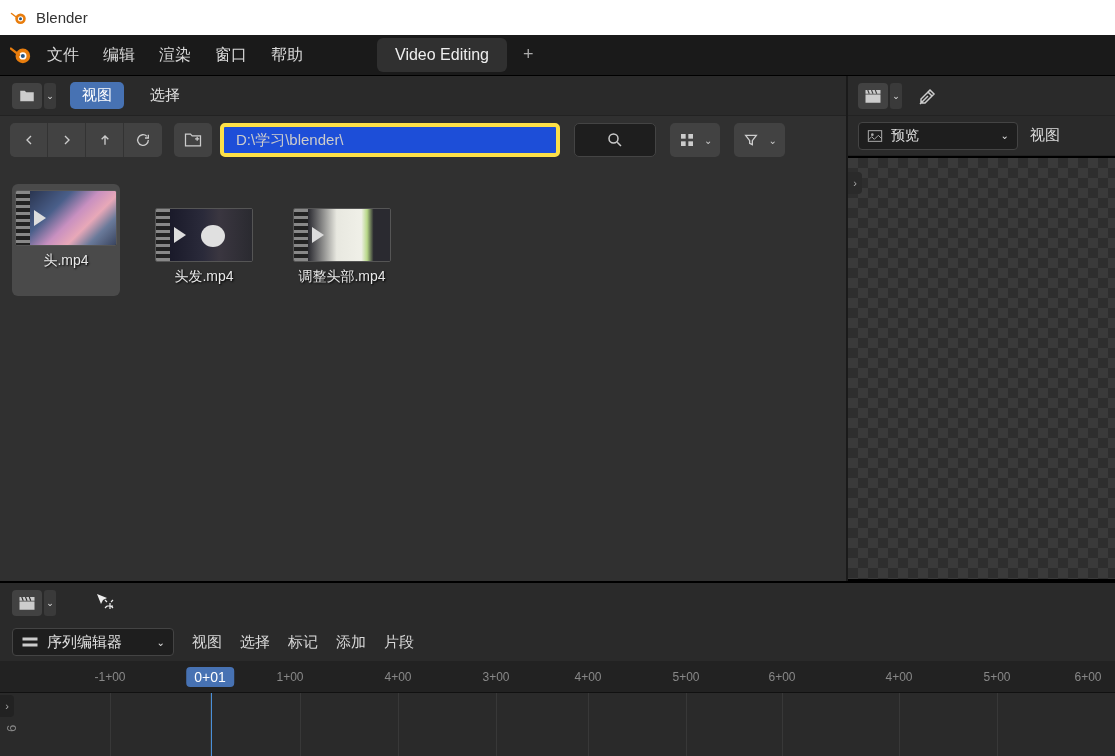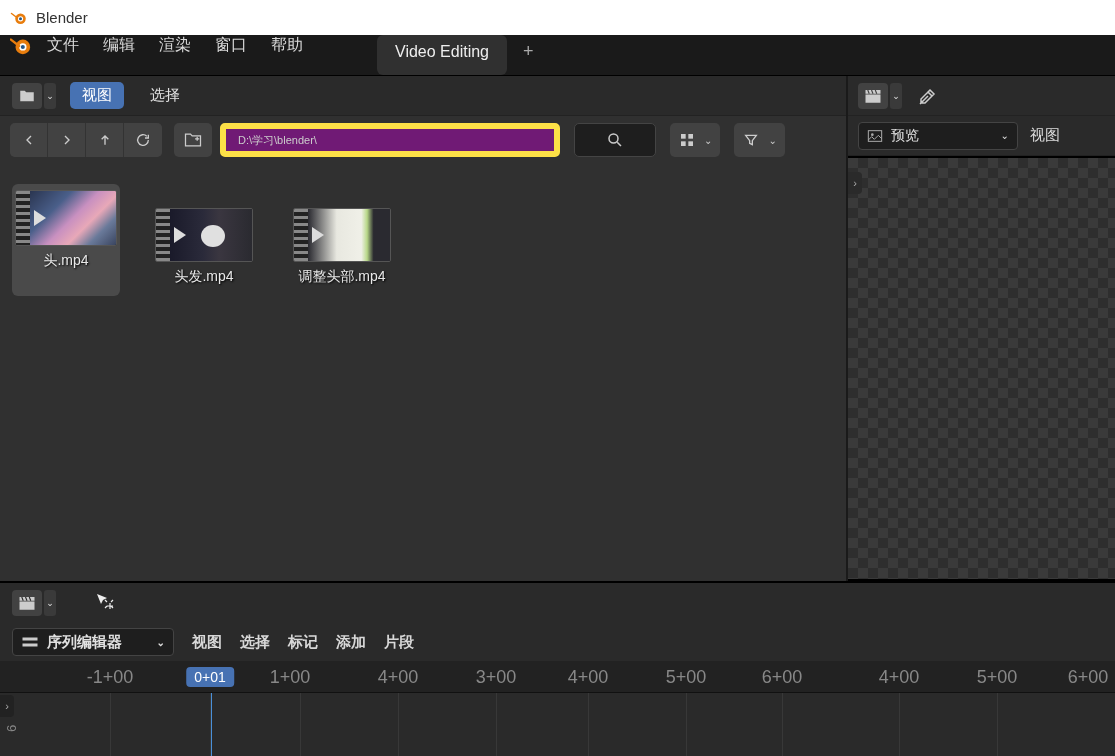--- a/index.html
+++ b/index.html
@@ -3,21 +3,21 @@
 <meta charset="utf-8">
 <style>
 * { margin: 0; padding: 0; box-sizing: border-box; font-family: -apple-system, "Segoe UI", Arial, sans-serif; user-select: none; }
 body { width: 1115px; height: 756px; background: #393939; color: #e0e0e0; overflow: hidden; }
 
 
 .titlebar { height: 35px; background: #fff; display: flex; align-items: center; padding: 0 10px; color: #333; font-size: 15px; }
 .titlebar .logo { width: 18px; height: 18px; margin-right: 8px; }
 
 
-.menubar { height: 41px; background: #1a1a1a; display: flex; padding: 0 10px; font-size: 16px; border-bottom: 1px solid #000; }
+.menubar { height: 41px; background: #1a1a1a; display: flex; align-items: center; padding: 0 10px; font-size: 16px; border-bottom: 1px solid #000; }
 .menubar .blender-icon { width: 22px; height: 22px; margin-right: 15px; }
 .menubar .menu-item { margin-right: 24px; cursor: pointer; color: #d8d8d8; }
 .menubar .tabs { display: flex; margin-left: 10px; }
 .menubar .tab { padding: 8px 18px; border-radius: 6px; margin-right: 4px; cursor: pointer; color: #999; margin-left: 40px; }
 .menubar .tab.active { background: #303030; color: #eee; }
 .menubar .tab-add { padding: 6px 12px; color: #aaa; font-size: 18px; cursor: pointer; }
 
 
 .workspace { display: flex; height: 505px; }
 
@@ -28,21 +28,21 @@
 .fb-header .editor-select { width: 30px; height: 26px; background: #424242; border-radius: 4px; display: flex; align-items: center; justify-content: center; cursor: pointer; }
 .fb-header .hdrop { width: 12px; height: 26px; background: #3a3a3a; border-radius: 3px; display: flex; align-items: center; justify-content: center; font-size: 9px; cursor: pointer; }
 .fb-header .hbtn { padding: 4px 12px; border-radius: 5px; cursor: pointer; font-size: 15px; }
 .fb-header .hbtn.active { background: #4772b3; color: #fff; }
 .fb-toolbar { height: 48px; background: #303030; display: flex; align-items: center; padding: 0 10px; gap: 8px; }
 .nav-group { display: flex; background: #3a3a3a; border-radius: 5px; overflow: hidden; }
 .nav-btn { width: 38px; height: 34px; background: #424242; border: none; color: #c0c0c0; cursor: pointer; display: flex; align-items: center; justify-content: center; border-right: 1px solid #333; }
 .nav-btn:last-child { border-right: none; }
 .nav-btn svg { width: 16px; height: 16px; }
 .new-folder-btn { width: 38px; height: 34px; background: #424242; border-radius: 5px; display: flex; align-items: center; justify-content: center; cursor: pointer; margin-left: 4px; }
-.path-input { flex: 0 0 340px; height: 34px; background: #701a75; border: 6px solid #fde047; border-radius: 5px; color: #ccc; padding: 0 12px; font-size: 11px; }
+.path-input { flex: 0 0 340px; height: 34px; background: #1d4ed8; border: 4px solid #fde047; border-radius: 5px; color: #ccc; padding: 0 12px; font-size: 15px; }
 .search-btn { width: 82px; height: 34px; background: #1e1e1e; border: 1px solid #444; border-radius: 5px; display: flex; align-items: center; justify-content: center; cursor: pointer; margin-left: 6px; }
 .display-mode { display: flex; align-items: center; background: #424242; border-radius: 5px; padding: 0 4px; height: 34px; cursor: pointer; margin-left: 6px; }
 .filter-btn { display: flex; align-items: center; background: #424242; border-radius: 5px; padding: 0 4px; height: 34px; cursor: pointer; margin-left: 6px; }
 .disp-icon { width: 26px; height: 26px; display: flex; align-items: center; justify-content: center; }
 .drop-arrow { font-size: 10px; padding: 0 4px; color: #ccc; }
 
 .fb-content { flex: 1; background: #303030; padding: 20px 12px; display: flex; flex-wrap: wrap; gap: 28px 30px; align-content: flex-start; position: relative; }
 .file-item { width: 108px; display: flex; flex-direction: column; align-items: center; gap: 6px; cursor: pointer; padding: 6px 4px 10px; border-radius: 6px; position: relative; }
 .file-item.selected { background: #4a4a4a; }
 .file-item .thumb { width: 98px; height: 54px; background: #222; border: 1px solid #555; border-radius: 2px; position: relative; overflow: hidden; margin-top: 18px; }
@@ -73,26 +73,26 @@
   linear-gradient(45deg, #2e2e2e 25%, transparent 25%, transparent 75%, #2e2e2e 75%);
   background-size: 20px 20px; background-position: 0 0, 10px 10px; border-top: 2px solid #000; border-bottom: 2px solid #000;}
 .pv-expand { position: absolute; left: 0; top: 14px; width: 14px; height: 22px; background: #2a2a2a; border-radius: 0 4px 4px 0; display: flex; align-items: center; justify-content: center; cursor: pointer; font-size: 11px; color: #aaa; }
 
 
 .sequencer { height: 175px; background: #2a2a2a; display: flex; flex-direction: column; border-top: 2px solid #000; }
 .seq-topbar { height: 40px; display: flex; align-items: center; padding: 0 12px; gap: 16px; }
 .seq-topbar .editor-select { width: 30px; height: 26px; background: #424242; border-radius: 4px; display: flex; align-items: center; justify-content: center; cursor: pointer; }
 .seq-topbar .hdrop { width: 12px; height: 26px; background: #3a3a3a; border-radius: 3px; display: flex; align-items: center; justify-content: center; font-size: 9px; cursor: pointer; }
 .cursor-icon { margin-left: 20px; cursor: pointer; }
-.seq-menubar { height: 38px; display: flex; align-items: center; padding: 0 12px; gap: 18px; font-size: 15px; font-weight: bold; }
+.seq-menubar { height: 38px; display: flex; align-items: center; padding: 0 12px; gap: 18px; font-size: 15px; }
 .seq-dropdown { width: 162px; height: 28px; background: #1e1e1e; border: 1px solid #444; border-radius: 4px; display: flex; align-items: center; padding: 0 8px; font-size: 15px; cursor: pointer; justify-content: space-between; }
 .seq-dropdown .seq-lead { display: flex; align-items: center; gap: 8px; }
 .seq-menubar .menu-item { cursor: pointer; color: #d8d8d8; }
 .seq-timeline { height: 32px; background: #222; display: flex; align-items: center; position: relative; border-bottom: 1px solid #111; }
-.seq-timeline .tick { position: absolute; font-size: 18px; color: #888; top: 50%; transform: translate(-50%, -50%); white-space: nowrap; }
+.seq-timeline .tick { position: absolute; font-size: 12px; color: #888; top: 50%; transform: translate(-50%, -50%); white-space: nowrap; }
 .seq-timeline .tick.right-side { color: #888; }
 .seq-timeline .playhead-label { position: absolute; left: 210px; top: 50%; transform: translate(-50%, -50%); background: #4772b3; color: #fff; padding: 2px 8px; border-radius: 4px; font-size: 14px; }
 .seq-strips { flex: 1; background: #2a2a2a; position: relative; }
 .seq-strips .channel-num { position: absolute; left: 8px; top: 28px; color: #888; font-size: 13px; transform: rotate(-90deg); }
 .seq-strips .playhead { position: absolute; left: 210px; top: 0; bottom: 0; width: 2px; background: #4a90d9; }
 .seq-strips .vline { position: absolute; top: 0; bottom: 0; width: 1px; background: #383838; }
 .seq-strips .expand2 { position: absolute; left: 0; top: 2px; width: 14px; height: 22px; background: #222; border-radius: 0 4px 4px 0; display: flex; align-items: center; justify-content: center; cursor: pointer; font-size: 11px; color: #aaa; }
 
 svg { display: block; }
 </style>

